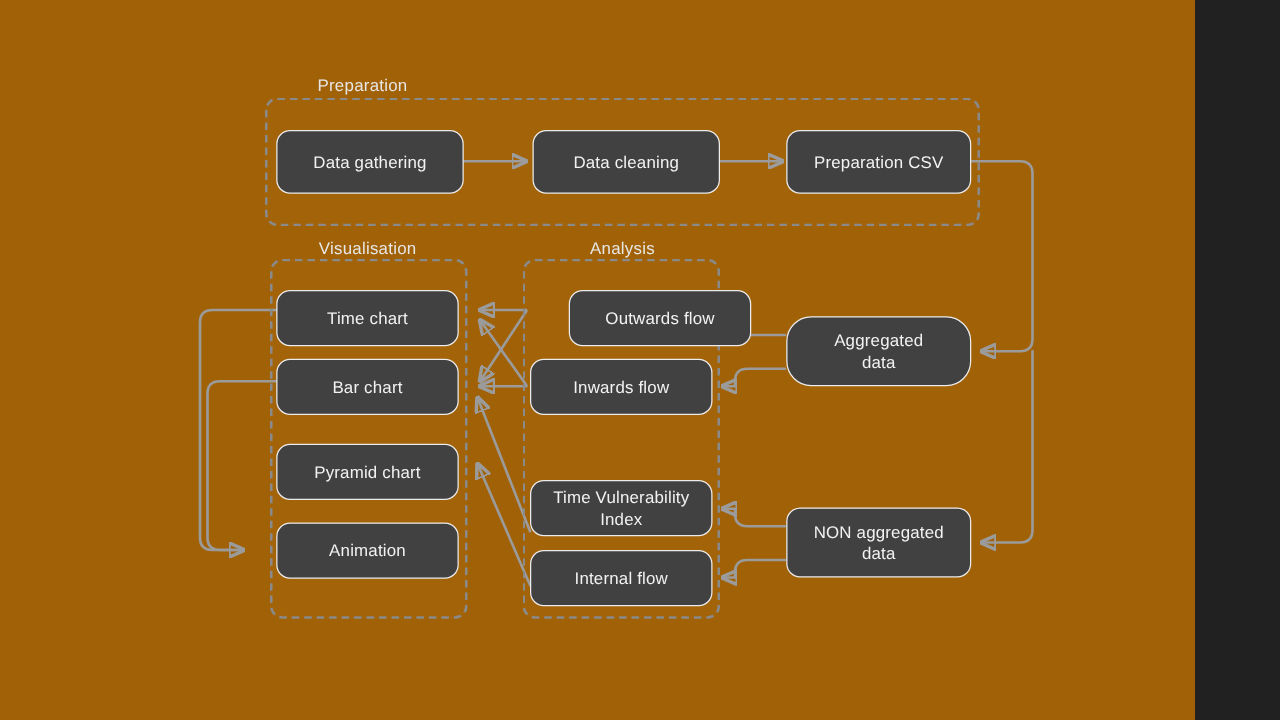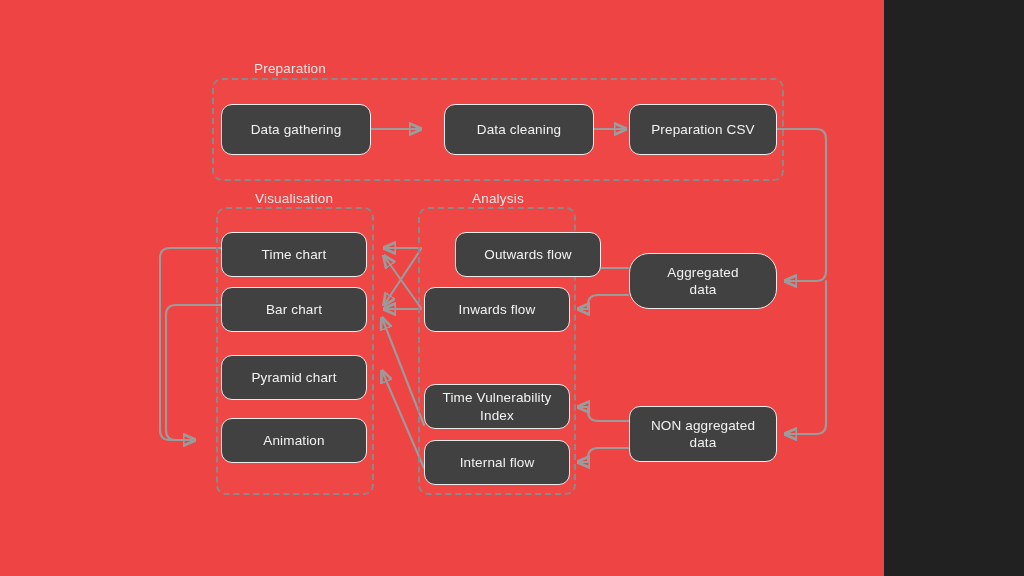--- a/index.html
+++ b/index.html
@@ -1,18 +1,18 @@
 <!DOCTYPE html>
 <html><head>
 <meta charset="utf-8">
 <style>
   html,body{margin:0;padding:0;background:#212121;}
   body{width:1024px;height:576px;overflow:hidden;
        font-family:"Liberation Sans","DejaVu Sans",sans-serif;}
-  #canvas{position:relative;width:884px;height:576px;background:#ef4444;}
+  #canvas{position:relative;width:956px;height:576px;background:#a16207;}
 
   
   .group{position:absolute;border:2px dashed #8a8a8a;border-radius:10px;
          background:rgba(255,255,255,0.012);box-sizing:border-box;}
   .group-label{position:absolute;color:#e6e6e6;font-size:13.5px;
                letter-spacing:.2px;white-space:nowrap;}
 
   
   .node{position:absolute;box-sizing:border-box;background:#414141;
         border:1.6px solid #ececec;border-radius:11px;color:#f2f2f2;
@@ -60,21 +60,21 @@
     <path d="M424,468 L382,371" marker-end="url(#ah)"></path>
 
     <path d="M221,248 L170,248 Q160,248 160,258 L160,430 Q160,440 170,440 L195,440" marker-end="url(#ah)"></path>
     <path d="M221,305 L176,305 Q166,305 166,315 L166,430 Q166,440 176,440 L195,440"></path>
   </svg>
 
   <div class="group-label" style="left:254px;top:61px;">Preparation</div>
   <div class="group" style="left:212px;top:78px;width:572px;height:103px;"></div>
 
   <div class="node" style="left:221px;top:104px;width:150px;height:51px;">Data gathering</div>
-  <div class="node" style="left:444px;top:104px;width:150px;height:51px;">Data cleaning</div>
+  <div class="node" style="left:426px;top:104px;width:150px;height:51px;">Data cleaning</div>
   <div class="node" style="left:629px;top:104px;width:148px;height:51px;">Preparation CSV</div>
 
   <div class="group-label" style="left:255px;top:191px;">Visualisation</div>
   <div class="group" style="left:216px;top:207px;width:158px;height:288px;"></div>
 
   <div class="node" style="left:221px;top:232px;width:146px;height:45px;">Time chart</div>
   <div class="node" style="left:221px;top:287px;width:146px;height:45px;">Bar chart</div>
   <div class="node" style="left:221px;top:343px;width:146px;height:45px;margin-top:12px;">Pyramid chart</div>
   <div class="node" style="left:221px;top:418px;width:146px;height:45px;">Animation</div>
 

